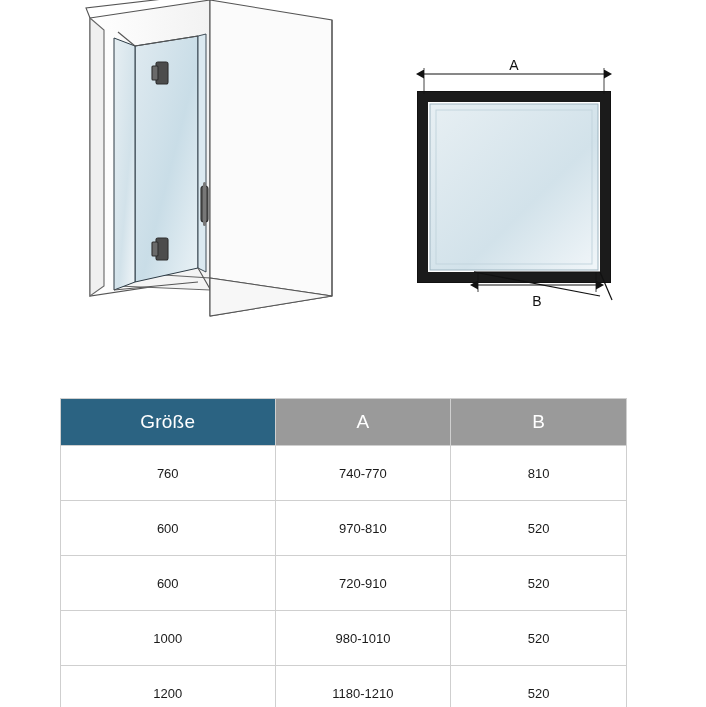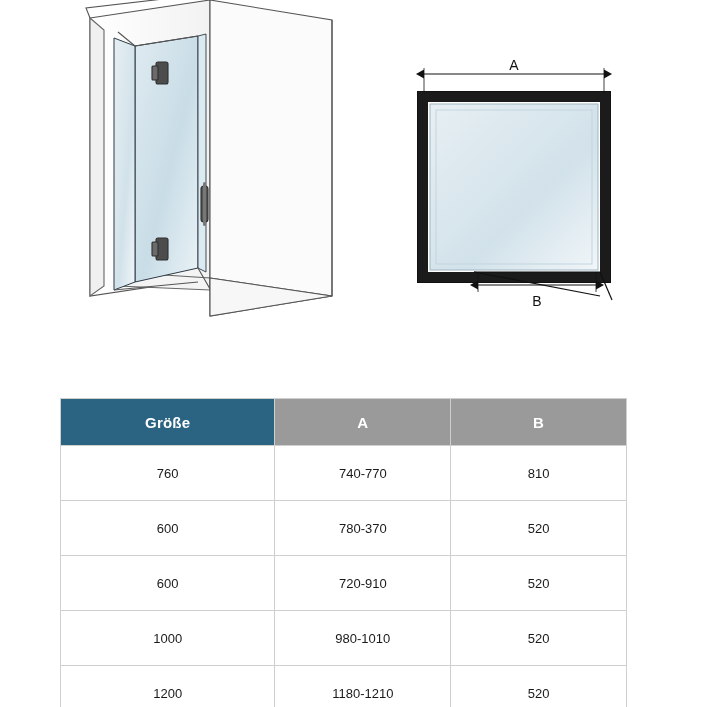--- a/index.html
+++ b/index.html
@@ -21,22 +21,22 @@
   .spec-table{
     position:absolute;
     left:60px;
     top:398px;
     width:567px;
     border-collapse:collapse;
     font-size:15px;
   }
   .spec-table th{
     height:44px;
-    font-weight:bold;
-    font-size:15px;
+    font-weight:normal;
+    font-size:19px;
     color:#ffffff;
     border:1px solid #cfcfcf;
     text-align:center;
     letter-spacing:.2px;
   }
   .spec-table th.h-size{
     background:#2b6382;
     width:215px;
   }
   .spec-table th.h-a{
@@ -166,21 +166,21 @@
     </tr>
   </thead>
   <tbody>
     <tr>
       <td>760</td>
       <td>740-770</td>
       <td>810</td>
     </tr>
     <tr>
       <td>600</td>
-      <td>780-370</td>
+      <td>970-810</td>
       <td>520</td>
     </tr>
     <tr>
       <td>600</td>
       <td>720-910</td>
       <td>520</td>
     </tr>
     <tr>
       <td>1000</td>
       <td>980-1010</td>

